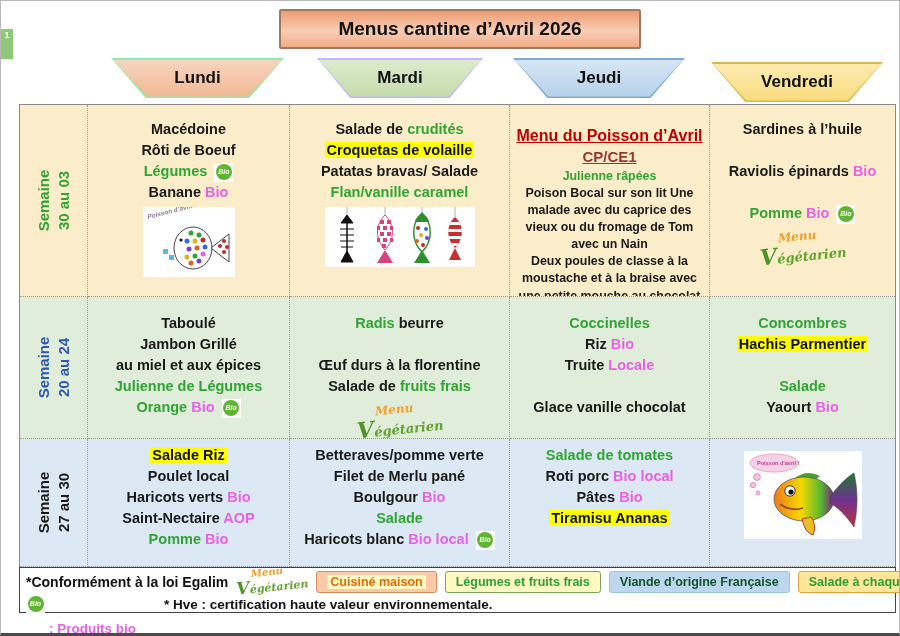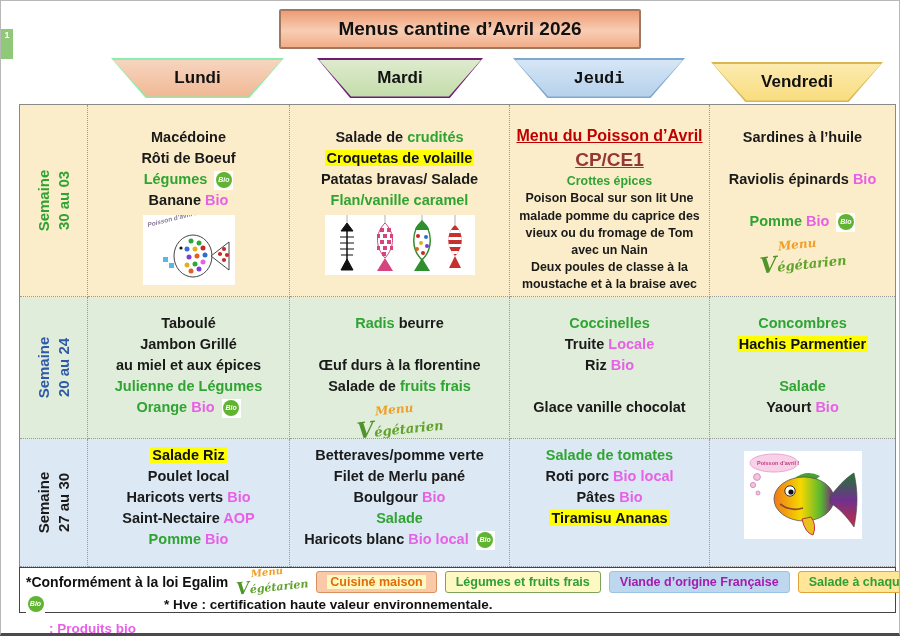--- a/index.html
+++ b/index.html
@@ -17,55 +17,55 @@
                font-size:19px; font-weight:700; color:#111; }
 
   
   .trap { position:absolute; top:57px; height:40px; }
   .trap, .trap-inner { clip-path:polygon(0 0,100% 0,80% 100%,20% 100%); }
   .trap-inner { position:absolute; left:1.5px; right:1.5px; top:1.5px; bottom:1.5px;
                 display:flex; align-items:center; justify-content:center;
                 font-size:17px; font-weight:700; color:#111; }
   .trap-lundi    { left:110px; width:173px; background:#86efac; }
   .trap-lundi    .trap-inner { background:linear-gradient(180deg,#F7D5C0,#F0B894); }
-  .trap-mardi    { left:316px; width:166px; background:#701a75;text-align:right; }
+  .trap-mardi    { left:316px; width:166px; background:#c4b5fd;text-align:right; }
   .trap-mardi    .trap-inner { background:linear-gradient(180deg,#DEEBCE,#C3DCAA); }
   .trap-jeudi    { left:512px; width:172px; background:#7FA8D0; }
-  .trap-jeudi    .trap-inner { background:linear-gradient(180deg,#D6E6F6,#B5D1EB);font-family:Liberation Mono, monospace; }
+  .trap-jeudi    .trap-inner { background:linear-gradient(180deg,#D6E6F6,#B5D1EB); }
   .trap-vendredi { left:710px; top:61px; width:172px; background:#D8B84E; }
   .trap-vendredi .trap-inner { background:linear-gradient(180deg,#FCEBB0,#F9DC7E); }
 
   
   .menu-table { position:absolute; left:18px; top:103px; width:877px; height:464px;
                 display:grid; grid-template-columns:68px 202px 220px 200px 1fr;
                 grid-template-rows:192px 142px 1fr;
                 border:1px solid #8a8a8a; font-weight:700; }
   .cell { border-right:1px dotted #9a9a9a; border-bottom:1px dotted #9a9a9a;
           text-align:center; overflow:hidden; font-size:14.5px; color:#1a1a1a; }
   .cell:nth-child(5n) { border-right:none; }
   .r1 { background:#FBEDC9; } .r2 { background:#E0EDDA; } .r3 { background:#DCE9F5; }
 
   .week-cell { display:flex; align-items:center; justify-content:center; }
   .week-rot { transform:rotate(-90deg); white-space:nowrap; text-align:center;
               font-size:15px; line-height:1.3; font-weight:700; }
   .wk1 { color:#30A433; } .wk2 { color:#2E5AA8; } .wk3 { color:#1a1a1a; }
 
-  .pt4 { padding-top:20px; } .pt6 { padding-top:6px; } .pt14 { padding-top:22px; } .pt16 { padding-top:16px; }
+  .pt4 { padding-top:20px; } .pt6 { padding-top:6px; } .pt14 { padding-top:14px; } .pt16 { padding-top:16px; }
 
   .line { line-height:1.45; }
   .line:empty { height:21px; }
   .tight { font-size:12.4px; }
   .tight .line { line-height:1.38; }
 
   .seg-k { color:#1a1a1a; }
   .seg-g { color:#30A433; }
   .seg-m { color:#E661E6; }
   .seg-hl { color:#111; background:#FFFF00; padding:0 2px; }
   .seg-ru { color:#C00000; text-decoration:underline; font-size:16px; }
-  .seg-du { color:#963735; text-decoration:underline; font-size:19px; }
+  .seg-du { color:#963735; text-decoration:underline; font-size:15px; }
   .seg-sm { color:#1a1a1a; }
 
   .bio-badge { display:inline-block; background:#fff; padding:1.5px; line-height:0;
                vertical-align:middle; margin-left:3px; }
   .bio-circle { display:inline-flex; align-items:center; justify-content:center;
                 width:16px; height:16px; border-radius:50%; background:#61B432;
                 color:#fff; font-size:7px; font-weight:700; font-style:italic; }
 
   .veg-logo { display:inline-block; text-align:left; line-height:1; transform:rotate(-6deg);
               font-family:"DejaVu Serif", serif; font-style:italic; margin-top:6px; }
@@ -82,21 +82,21 @@
   .footer { position:absolute; left:18px; top:566px; width:877px; height:46px;
             background:#fff; border:1px solid #444; padding:1px 8px 0 6px; font-weight:700; }
   .footer-top { display:flex; align-items:center; height:26px; gap:8px; }
   .egalim-text { font-size:14px; color:#111; white-space:nowrap; }
   .footer-veg { transform:rotate(-6deg) translateY(-2px); margin-top:0; }
   .badge { display:inline-flex; align-items:center; justify-content:center;
            height:22px; padding:0 10px; border-radius:3px; font-size:12.5px; white-space:nowrap; }
   .badge-peach { background:#F9C9A8; border:1.5px solid #D98F5F; margin-left:auto; }
   .badge-peach .hl-orange { background:#fef9c3; color:#E36C0A; padding:0 3px; }
   .badge-green { background:#fef9c3; border:1.5px solid #7CA35C; color:#2E9E36; }
-  .badge-blue { background:#BDD7EE; border:1.5px solid #9CC3E5; color:#a21caf; }
+  .badge-blue { background:#BDD7EE; border:1.5px solid #9CC3E5; color:#14532d; }
   .badge-yellow { background:#FFE699; border:1.5px solid #DFA53A; color:#2E9E36; }
   .footer-bottom { display:flex; align-items:center; height:18px; }
   .produits-bio { color:#E661E6; font-size:13.5px; margin-left:4px;margin-top:48px; }
   .hve-text { color:#111; font-size:13.5px; margin-left:28px; }
 </style>
 </head>
 <body>
 
 <div class="page">
 
@@ -227,23 +227,23 @@
           <rect x="118" y="29" width="24" height="3" fill="#fff"></rect>
           <rect x="118" y="36" width="24" height="3" fill="#fff"></rect>
         </g>
         <path d="M130 41 L124 53 L136 53 Z" fill="#C83030"></path>
       </svg>
     </div>
     <div class="cell r1 pt4 tight">
       <div>
           <div class="line"><span class="seg-ru">Menu du Poisson d’Avril</span></div>
           <div class="line"><span class="seg-du">CP/CE1</span></div>
-          <div class="line"><span class="seg-g">Crottes épices</span></div>
+          <div class="line"><span class="seg-g">Julienne râpées</span></div>
           <div class="line"><span class="seg-sm">Poison Bocal sur son lit Une</span></div>
-          <div class="line"><span class="seg-sm">malade pomme du caprice des</span></div>
+          <div class="line"><span class="seg-sm">malade avec du caprice des</span></div>
           <div class="line"><span class="seg-sm">vieux ou du fromage de Tom</span></div>
           <div class="line"><span class="seg-sm">avec un Nain</span></div>
           <div class="line"><span class="seg-sm">Deux poules de classe à la</span></div>
           <div class="line"><span class="seg-sm">moustache et à la braise avec</span></div>
           <div class="line"><span class="seg-sm">une petite mouche au chocolat</span></div>
         </div>
     </div>
     <div class="cell r1 pt14">
       <div>
           <div class="line"><span class="seg-k">Sardines à l’huile</span></div>
@@ -281,22 +281,22 @@
           <div class="line"><span class="seg-k">Salade de</span> <span class="seg-g">fruits frais</span></div>
         </div>
       <span class="veg-logo">
         <span class="veg-menu">Menu</span>
         <span class="veg-vege">Végétarien</span>
       </span>
     </div>
     <div class="cell r2 pt16">
       <div>
           <div class="line"><span class="seg-g">Coccinelles</span></div>
+          <div class="line"><span class="seg-k">Riz</span> <span class="seg-m">Bio</span></div>
           <div class="line"><span class="seg-k">Truite</span> <span class="seg-m">Locale</span></div>
-          <div class="line"><span class="seg-k">Riz</span> <span class="seg-m">Bio</span></div>
           <div class="line"></div>
           <div class="line"><span class="seg-k">Glace vanille chocolat</span></div>
         </div>
     </div>
     <div class="cell r2 pt16">
       <div>
           <div class="line"><span class="seg-g">Concombres</span></div>
           <div class="line"><span class="seg-hl">Hachis Parmentier</span></div>
           <div class="line"></div>
           <div class="line"><span class="seg-g">Salade</span></div>

